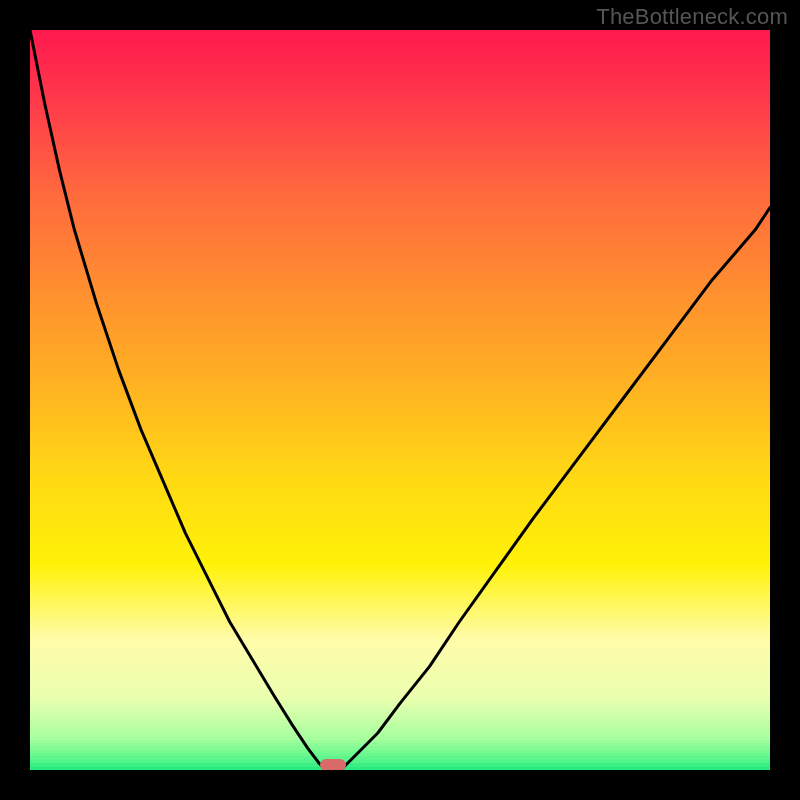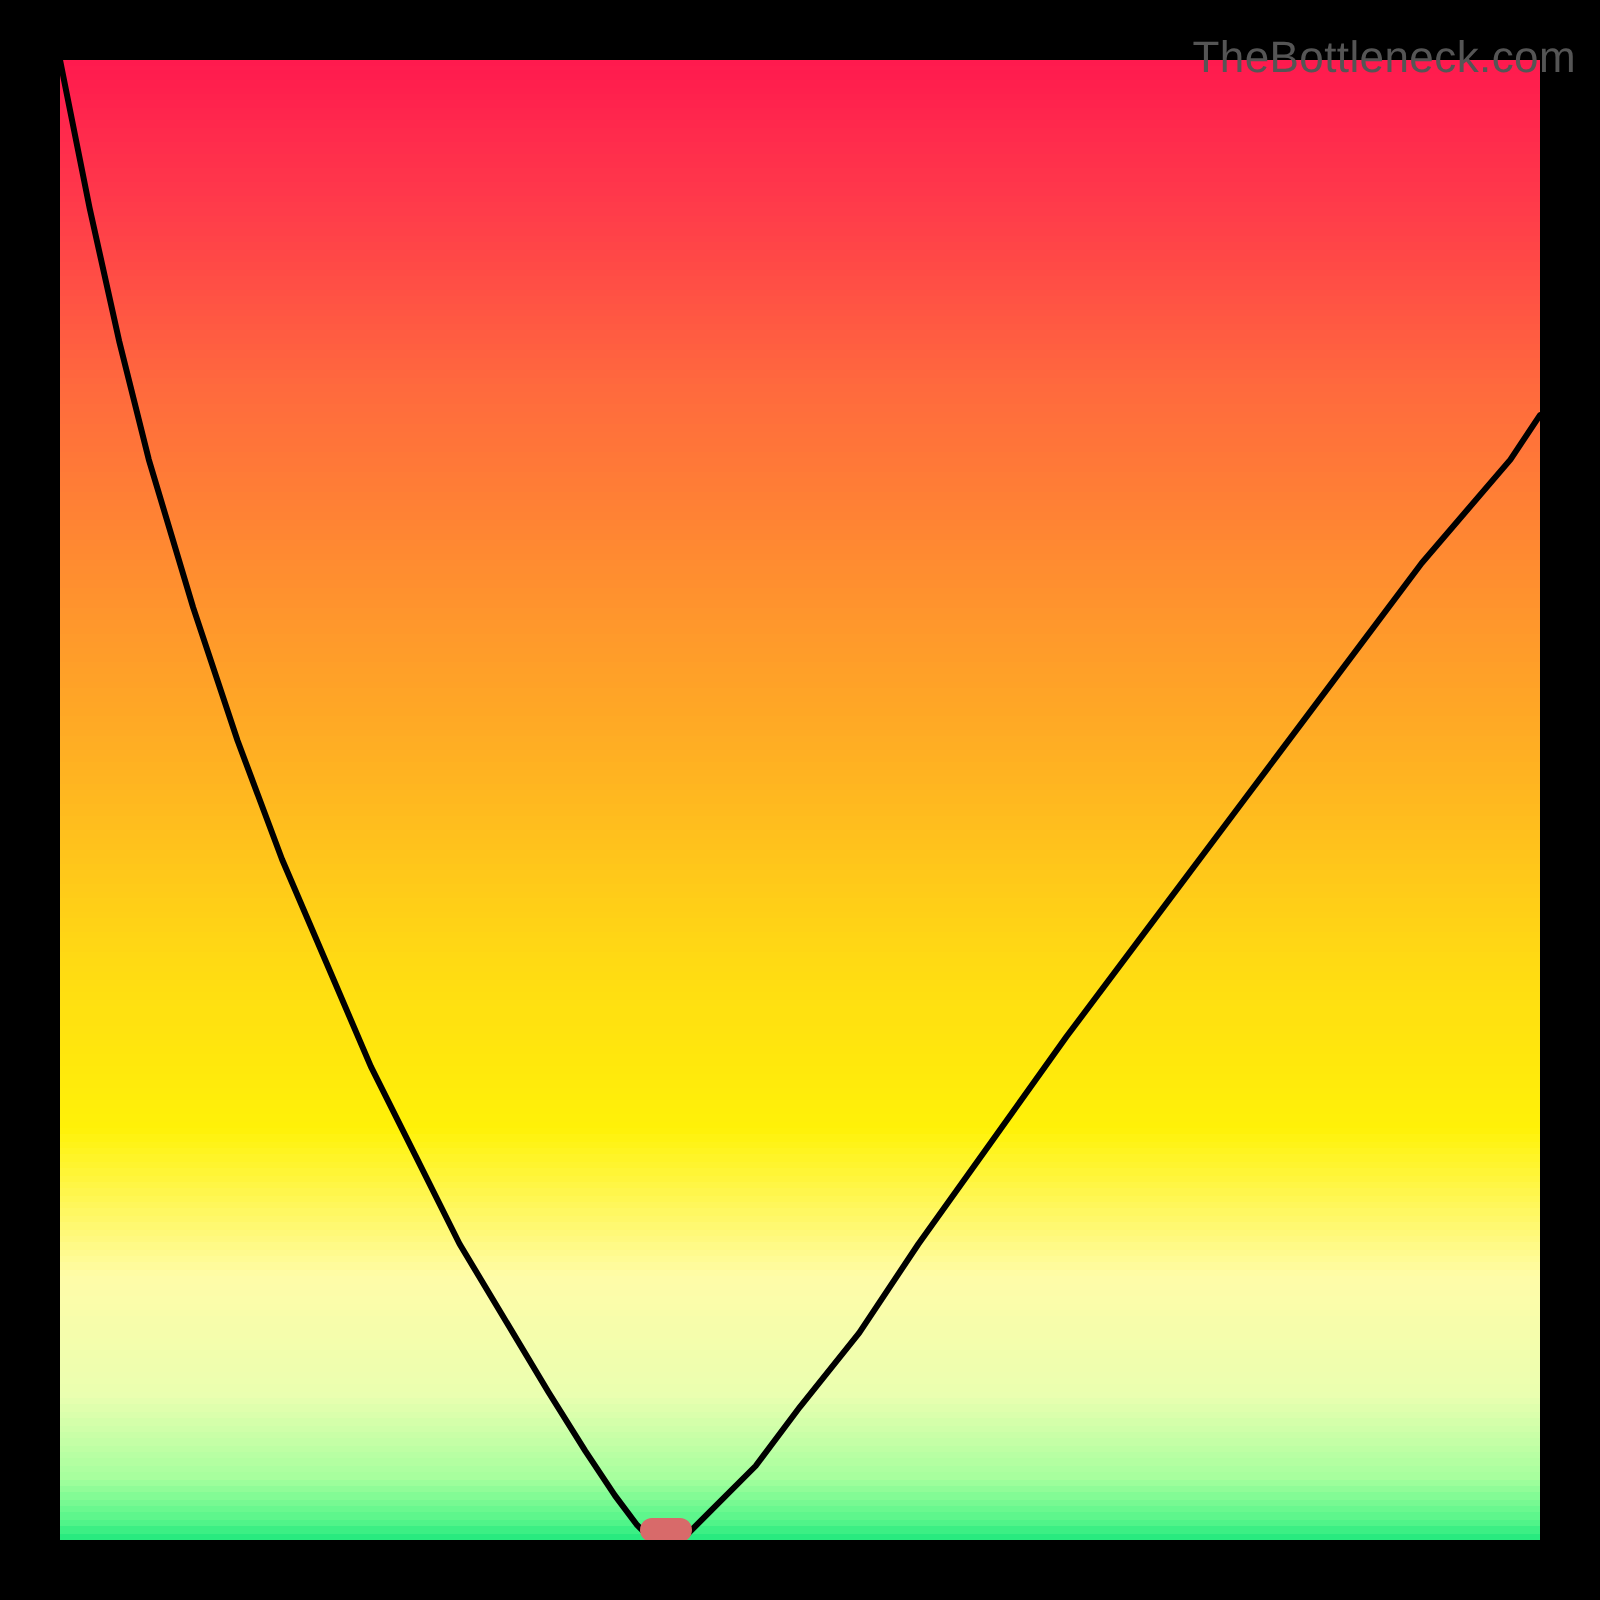--- a/index.html
+++ b/index.html
@@ -5,21 +5,21 @@
   * { margin: 0; padding: 0; box-sizing: border-box; }
   html, body { width: 800px; height: 800px; overflow: hidden; background: #000; }
   .frame {
     position: relative;
     width: 800px;
     height: 800px;
     background: #000;
   }
   .watermark {
     position: absolute;
-    top: 16px;
+    top: 4px;
     right: 12px;
     font-family: Arial, Helvetica, sans-serif;
     font-size: 22px;
     font-weight: 500;
     color: #555;
     letter-spacing: 0.2px;
     z-index: 5;
   }
   .plot-area {
     position: absolute;

